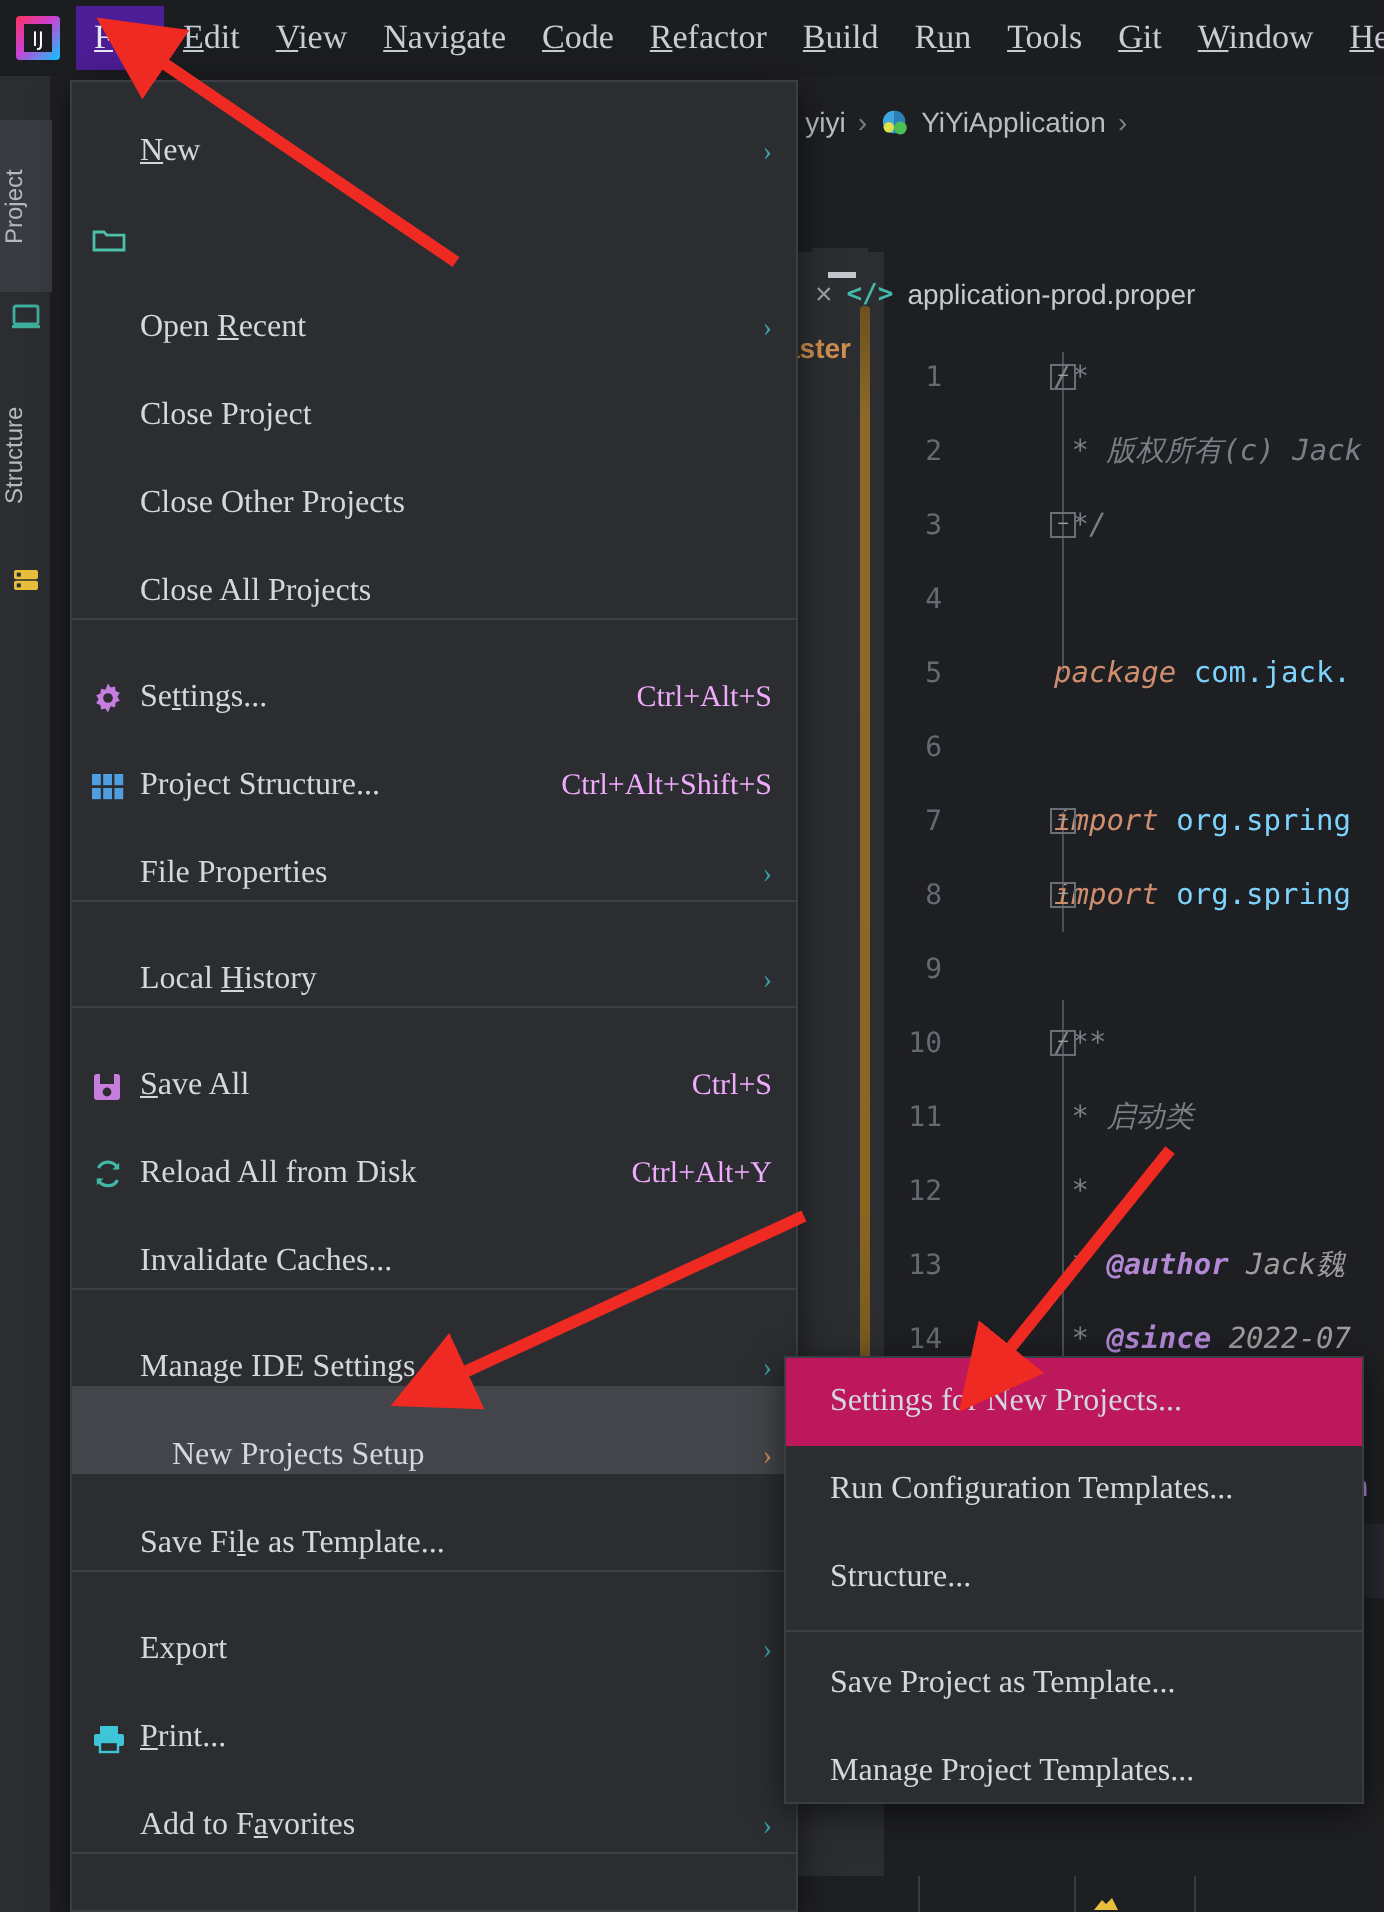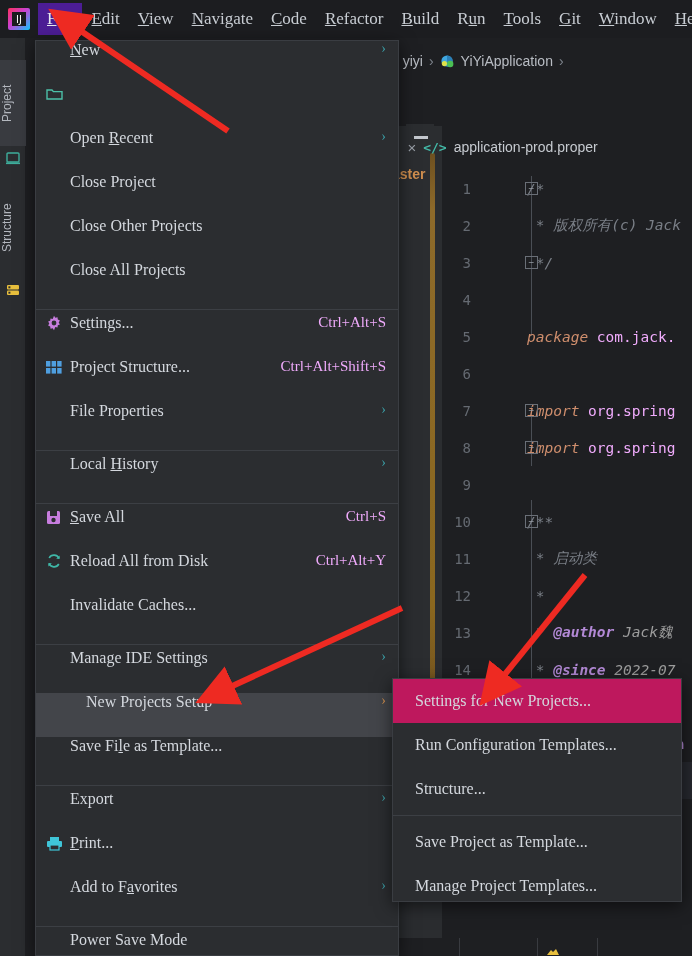--- a/index.html
+++ b/index.html
@@ -83,39 +83,39 @@
         font-family: "DejaVu Sans Mono", monospace; padding-right: 6px; }
   .gicon { width: 28px; display: flex; align-items: center; justify-content: center; }
   .code-txt { font-family: "DejaVu Sans Mono", monospace; font-size: 14.5px; white-space: pre; }
   .fold {
     position: absolute; left: 82px; width: 13px; height: 13px;
     border: 1px solid #6a6f77; color: #9aa0a8; font-size: 10px; line-height: 11px; text-align: center;
   }
   .foldline { position: absolute; left: 88px; top: 0; width: 1px; background: #4a4e55; }
   .c-comment { color: #7a7f87; font-style: italic; }
   .c-kw { color: #cf8e6d; font-style: italic; }
-  .c-plain { color: #f0abfc; }
+  .c-plain { color: #7dd3fc; }
   .c-ann { color: #b389d6; font-weight: bold; }
   .c-tag { color: #b389d6; font-weight: bold; font-style: italic; }
   .c-type { color: #d8b36a; font-style: italic; }
   .c-str { color: #9e9e9e; font-style: italic; }
 
   .bottom-strip {
     position: absolute; left: 392px; top: 900px; width: 300px; height: 56px; background: #1e1f22;
   }
   .bs-cell { position: absolute; top: 0; height: 28px; border-right: 1px solid #393b40; border-bottom: 1px solid #393b40; }
 
   
   .menu-popup {
     position: absolute; left: 35px; top: 40px; width: 364px; height: 916px;
     background: #2b2d30; border: 1px solid #3a3d42;
     box-shadow: 0 4px 16px rgba(0,0,0,0.55);
   }
   .mi {
-    position: relative; display: flex; align-items: flex-start; height: 44px;
+    position: relative; display: flex; align-items: flex-end; height: 44px;
     padding: 0 12px 0 10px; color: #d4d8de; font-size: 16px;
     font-family: "Liberation Serif", serif;
   }
   .mi.sel { background: #43454a; gap: 16px; }
   .mi .micon { width: 24px; height: 18px; display: flex; align-items: center; justify-content: flex-start; flex: 0 0 24px; }
   .mi .mlabel { flex: 1; white-space: nowrap; }
   .mi .mlabel u { text-decoration: underline; }
   .mi .mshort { color: #f0abfc; font-size: 15px; margin-left: 12px; white-space: nowrap; }
   .mi .marrow { color: #3a9ea5; font-size: 14px; margin-left: 10px; }
   .mi.sel .marrow { color: #cf8e4e; }

